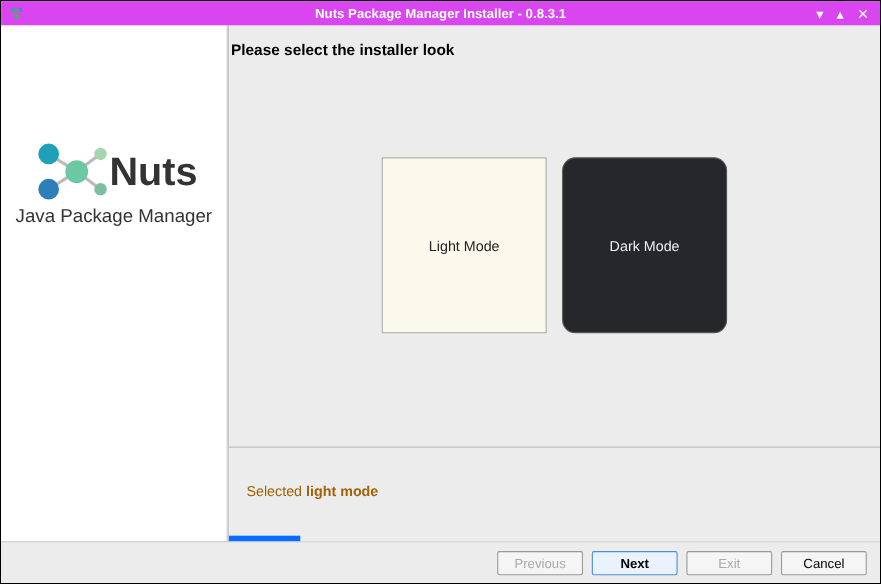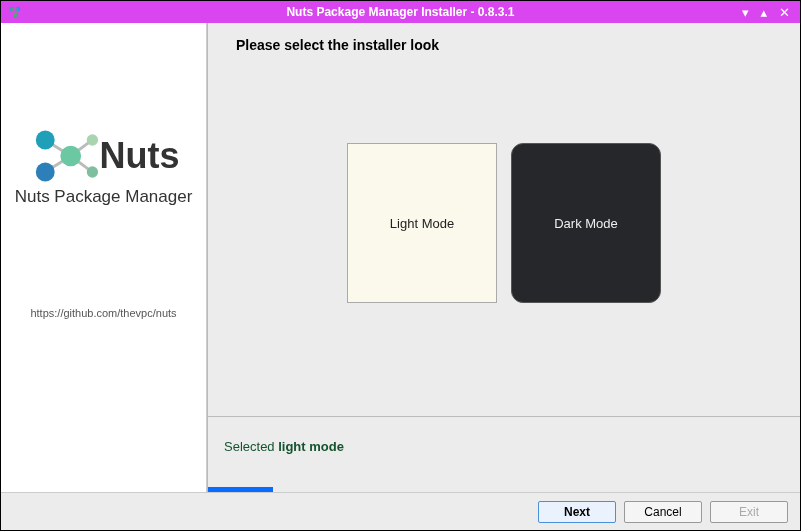--- a/index.html
+++ b/index.html
@@ -98,21 +98,21 @@
   }
   .content {
     flex: 1;
     display: flex;
     flex-direction: column;
     background: #ececec;
     border-left: 1px solid #bbb;
   }
   .content-inner {
     flex: 1;
-    padding: 14px 28px;
+    padding: 14px 2px;
     display: flex;
     flex-direction: column;
   }
   .heading {
     font-size: 14px;
     font-weight: bold;
     color: #000;
   }
   .cards-row {
     margin-top: 90px;
@@ -128,23 +128,23 @@
     align-items: center;
     justify-content: center;
     font-size: 13px;
     cursor: pointer;
   }
   .card.light { background: #fbf9ec; color: #222; }
   .card.dark  { background: #25272b; color: #eee; border-color: #555; border-radius: 12px; }
   .status-panel {
     border-top: 1px solid #bbb;
     background: #ececec;
-    padding: 22px 16px 38px 16px;
+    padding: 32px 16px 38px 16px;
     font-size: 13px;
-    color: #14532d;
+    color: #a16207;
     position: relative;
   }
   .status-panel b { font-weight: bold; }
   .progress-track {
     position: absolute;
     left: 0; bottom: 0;
     height: 5px;
     width: 100%;
     background: #ececec;
   }
@@ -219,23 +219,22 @@
               <line x1="45" y1="35" x2="68" y2="18" stroke="#bbb" stroke-width="3"></line>
               <line x1="45" y1="35" x2="68" y2="52" stroke="#bbb" stroke-width="3"></line>
               <circle cx="18" cy="18" r="10" fill="#1fa0b8"></circle>
               <circle cx="18" cy="52" r="10" fill="#2c7fb8"></circle>
               <circle cx="45" cy="35" r="11" fill="#6bc8a3"></circle>
               <circle cx="68" cy="18" r="6" fill="#a8d4b0"></circle>
               <circle cx="68" cy="52" r="6" fill="#7ebfa0"></circle>
             </svg>
             <span class="logo-title">Nuts</span>
           </div>
-          <div class="logo-sub">Nuts Package Manager</div>
+          <div class="logo-sub">Java Package Manager</div>
         </div>
-        <div class="repo-link">https://github.com/thevpc/nuts</div>
       </div>
 
       <div class="content">
         <div class="content-inner">
           <div class="heading">Please select the installer look</div>
           <div class="cards-row">
             <div class="card light">
               <span>Light Mode</span>
             </div>
             <div class="card dark">
@@ -247,19 +246,20 @@
           <span>Selected </span><b>light mode</b>
           <div class="progress-track">
             <div class="progress-fill"></div>
           </div>
         </div>
       </div>
 
     </div>
 
     <div class="footer">
+      <button class="btn disabled">Previous</button>
       <button class="btn primary">Next</button>
+      <button class="btn disabled">Exit</button>
       <button class="btn">Cancel</button>
-      <button class="btn disabled">Exit</button>
     </div>
   </div>
 
 </div>
 
 </body></html>

